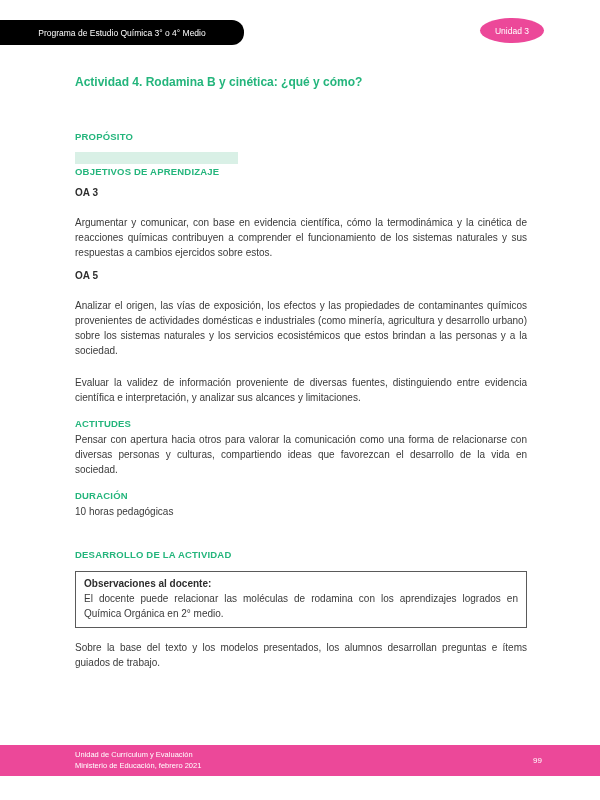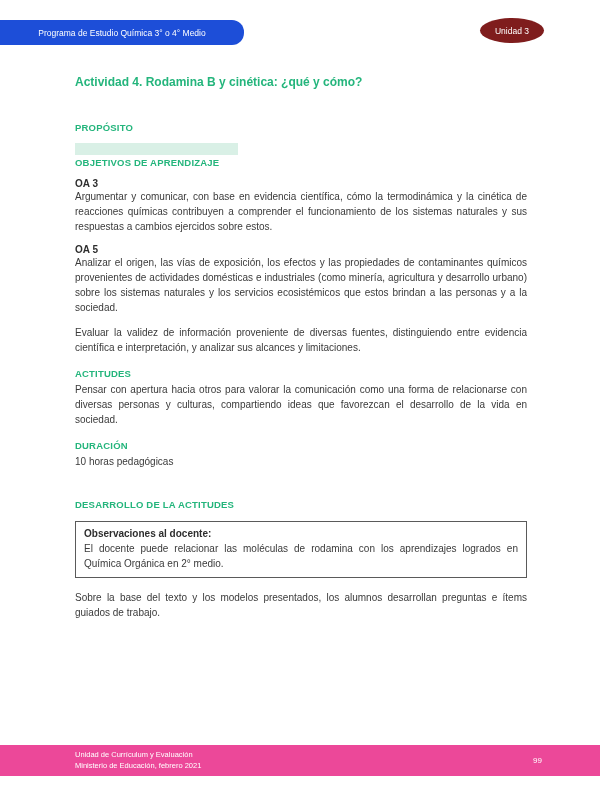--- a/index.html
+++ b/index.html
@@ -8,31 +8,31 @@
     position: relative;
     background: #ffffff;
     font-family: "Liberation Sans", sans-serif;
     color: #3a3a3a;
     overflow: hidden;
   }
   .program-badge {
     position: absolute;
     top: 20px; left: 0;
     width: 244px; height: 25px;
-    background: #1d4ed8;
+    background: #000000;
     border-radius: 0 12px 12px 0;
     color: #ffffff;
     font-size: 8.5px;
     display: flex; align-items: center; justify-content: center;
   }
   .unit-badge {
     position: absolute;
     top: 18px; left: 480px;
     width: 64px; height: 25px;
-    background: #7f1d1d;
+    background: #ec4899;
     border-radius: 50%;
     color: #ffffff;
     font-size: 8.5px;
     display: flex; align-items: center; justify-content: center;
   }
   .page-title {
     position: absolute;
     top: 75px; left: 75px; right: 60px;
     color: #24b57c;
     font-weight: bold;
@@ -42,41 +42,41 @@
     position: absolute;
     top: 108px; left: 75px;
     width: 452px;
   }
   .sec-heading {
     color: #24b57c;
     font-weight: bold;
     font-size: 9.5px;
     letter-spacing: 0.2px;
   }
-  .mt-proposito { margin-top: 14px; }
+  .mt-proposito { margin-top: 23px; }
   .body-text {
     font-size: 10px;
     line-height: 15px;
     text-align: justify;
     margin-top: 3px;
     color: #3a3a3a;
   }
   .highlight-strip {
     width: 163px; height: 12px;
     background: #d9f0e6;
     margin-top: 10px;
   }
   .objetivos-heading { margin-top: 2px; }
   .oa-item { margin-top: 10px; }
   .oa-label {
     font-weight: bold;
     font-size: 10px;
     color: #2e2e2e;
   }
-  .oa-text { margin-top: 0; }
+  .oa-text { margin-top: 17px; }
   .mt-sec { margin-top: 13px; }
   .single-line { text-align: left; }
   .mt-desarrollo { margin-top: 30px; }
   .note-box {
     margin-top: 11px;
     border: 1px solid #5a5a5a;
     padding: 4px 8px 6px 8px;
   }
   .note-title {
     font-weight: bold;
@@ -142,21 +142,21 @@
   <div class="oa-item">
     <div class="body-text oa-text">Evaluar la validez de información proveniente de diversas fuentes, distinguiendo entre evidencia científica e interpretación, y analizar sus alcances y limitaciones.</div>
   </div>
 
   <div class="sec-heading mt-sec">ACTITUDES</div>
   <div class="body-text">Pensar con apertura hacia otros para valorar la comunicación como una forma de relacionarse con diversas personas y culturas, compartiendo ideas que favorezcan el desarrollo de la vida en sociedad.</div>
 
   <div class="sec-heading mt-sec">DURACIÓN</div>
   <div class="body-text single-line">10 horas pedagógicas</div>
 
-  <div class="sec-heading mt-desarrollo">DESARROLLO DE LA ACTITUDES</div>
+  <div class="sec-heading mt-desarrollo">DESARROLLO DE LA ACTIVIDAD</div>
 
   <div class="note-box">
     <div class="note-title">Observaciones al docente:</div>
     <div class="note-text">El docente puede relacionar las moléculas de rodamina con los aprendizajes logrados en Química Orgánica en 2° medio.</div>
   </div>
 
   <div class="final-paragraph">Sobre la base del texto y los modelos presentados, los alumnos desarrollan preguntas e ítems guiados de trabajo.</div>
 
 </div>
 

